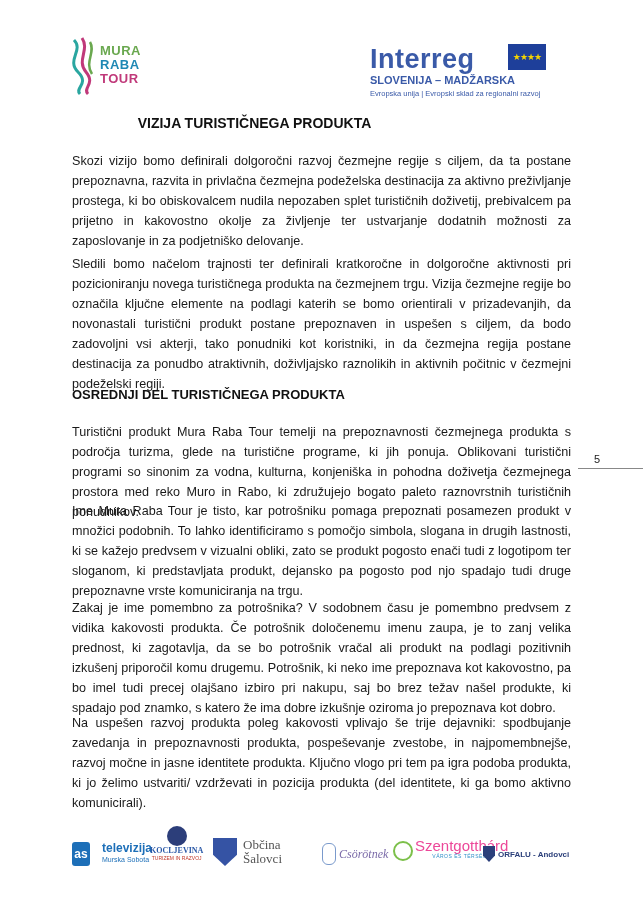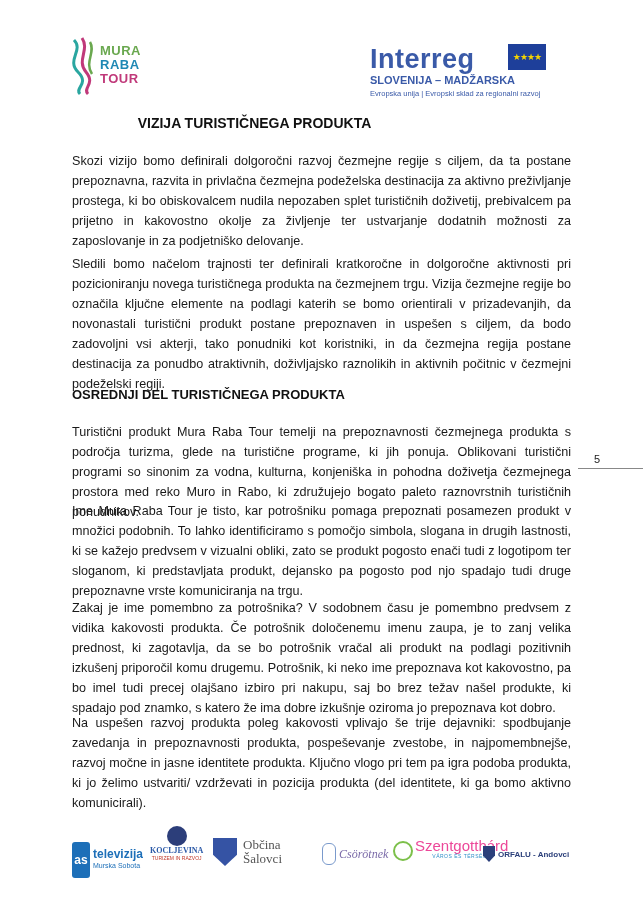--- a/index.html
+++ b/index.html
@@ -22,22 +22,22 @@
     .ir-sub { position:absolute; left:58px; top:34px; font-size:11px; font-weight:700; color:#3a5aa8; }
     .ir-sub2 { position:absolute; left:58px; top:49px; font-size:7.5px; color:#3a5aa8; white-space:nowrap; }
     h1 { position:absolute; left:0; width:509px; top:115px; margin:0; text-align:center; font-size:14px; font-weight:700; color:#111; }
     .para { position:absolute; left:72px; width:499px; font-size:12.6px; line-height:20px; margin:0; color:#1a1a1a; }
     .justify { text-align:justify; }
     h2 { position:absolute; left:72px; margin:0; font-size:13px; font-weight:700; color:#111; }
     .page-num { left:594px; top:453px; font-size:11px; color:#222; }
     .page-line { left:578px; top:468px; width:65px; height:1px; background:#888; }
     
     .f-logo { position:absolute; display:flex; align-items:center; }
-    .tv-mark { width:18px; height:36px; background:#1d6fb8; color:#fff; font-weight:700; font-size:12px; display:flex; align-items:center; justify-content:center; border-radius:3px; }
-    .tv-text { margin-left:3px; line-height:11px; }
+    .tv-mark { width:18px; height:24px; background:#1d6fb8; color:#fff; font-weight:700; font-size:12px; display:flex; align-items:center; justify-content:center; border-radius:3px; }
+    .tv-text { margin-left:12px; line-height:11px; }
     .tv-text .t1 { font-size:12px; font-weight:700; color:#1d6fb8; }
     .tv-text .t2 { font-size:7px; color:#1d6fb8; }
     .koc { flex-direction:column; }
     .koc-circle { width:20px; height:20px; border-radius:50%; background:#2c3e7a; }
     .koc-name { font-size:8px; font-weight:700; color:#2c5aa8; font-family:"Liberation Serif", serif; }
     .koc-sub { font-size:5px; color:#c0392b; }
     .shield { width:24px; height:28px; background:#3553a4; clip-path:polygon(0 0,100% 0,100% 60%,50% 100%,0 60%); }
     .salovci { margin-left:6px; font-size:13px; line-height:14px; color:#555; font-family:"Liberation Serif", serif; }
     .csorenek { font-size:12px; color:#7a6aa8; font-style:italic; font-family:"Liberation Serif", serif; }
     .csor-icon { width:12px; height:20px; border:1px solid #7a9acc; border-radius:6px; margin-right:3px; }

